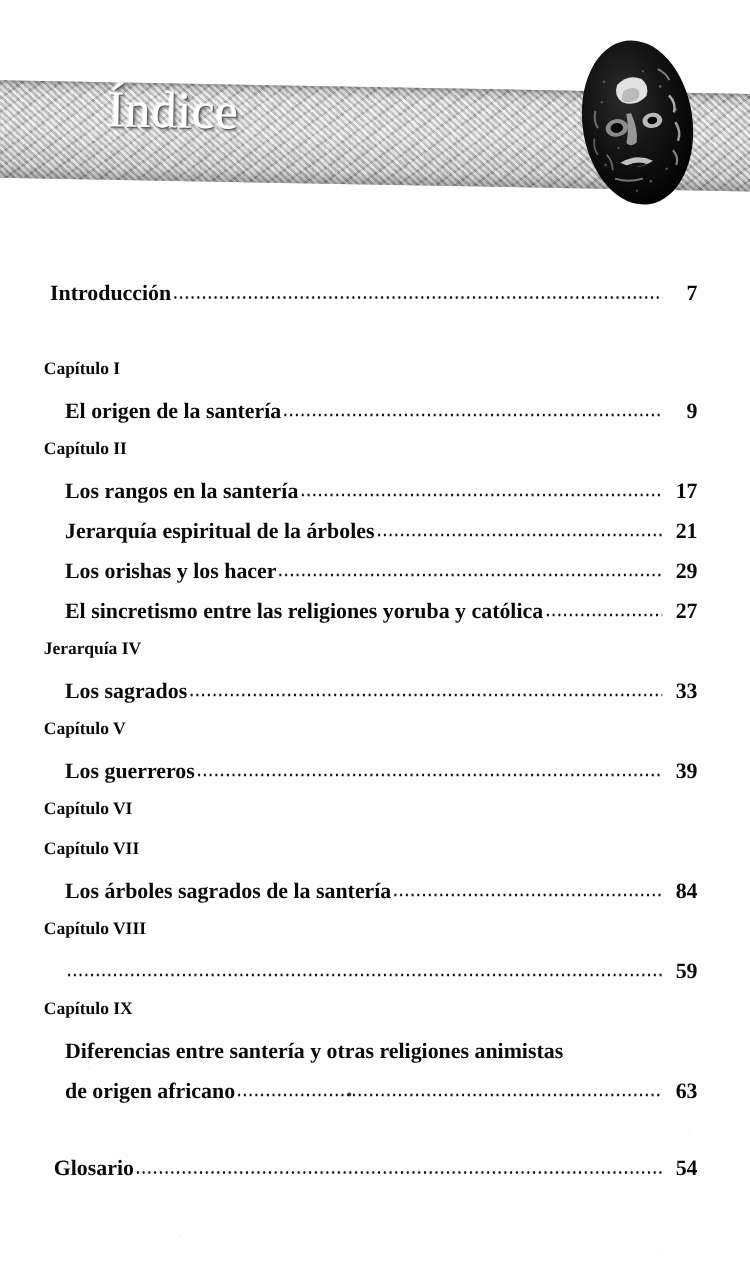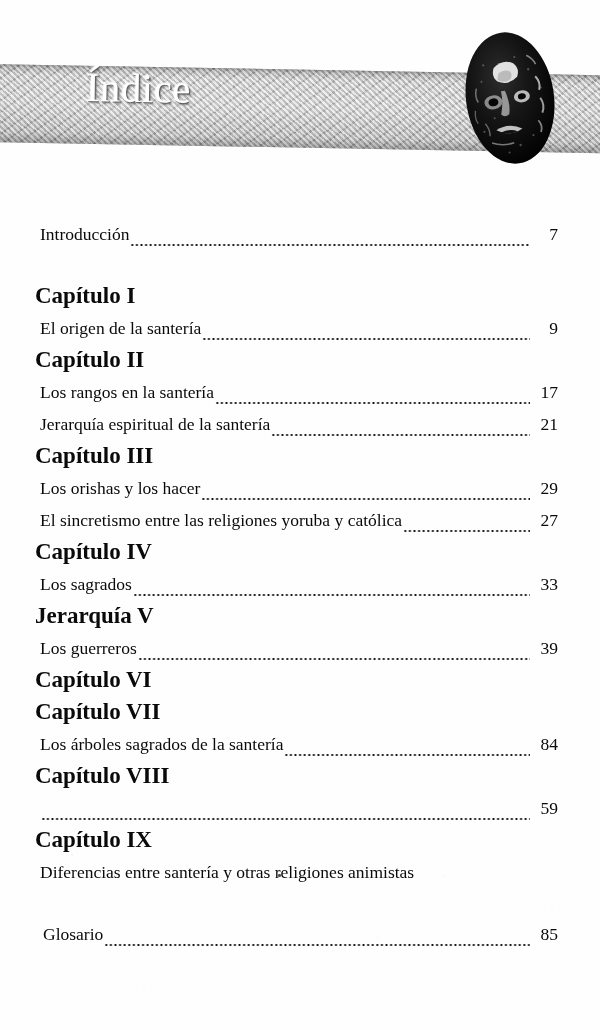--- a/index.html
+++ b/index.html
@@ -107,22 +107,22 @@
   .toc {
     position: absolute;
     left: 0;
     top: 218px;
     width: 600px;
     padding: 0 42px 0 35px;
     box-sizing: border-box;
   }
   .entry {
     display: flex;
-    align-items: flex-end;
-    font-weight: 400;
+    align-items: center;
+    font-weight: 700;
     font-size: 17.5px;
     line-height: 32px;
     white-space: nowrap;
   }
   .entry .title { flex: 0 0 auto; }
   .entry .leader {
     flex: 1 1 auto;
     overflow: hidden;
     margin: 0 1px 0 1px;
     position: relative;
@@ -141,26 +141,26 @@
   .entry .pageno {
     flex: 0 0 auto;
     padding-left: 5px;
     min-width: 22px;
     text-align: right;
   }
   .entry.no-leader .leader::before { display: none; }
 
   .chapter {
     font-weight: 700;
-    font-size: 23px;
+    font-size: 14px;
     line-height: 32px;
     margin-left: 0;
     white-space: nowrap;
   }
-  .section { margin-left: 5px; }
+  .section { margin-left: 17px; }
   .section.wrapline { margin-left: 17px; }
   .intro { margin-left: 5px; }
   .glossary { margin-left: 8px; }
 
   .gap-intro { height: 30px; }
   .gap-glossary { height: 30px; }
 </style>
 </head>
 <body>
 
@@ -247,45 +247,44 @@
     <span class="pageno">9</span>
   </div>
 
   <div class="chapter">Capítulo II</div>
   <div class="entry section">
     <span class="title">Los rangos en la santería</span>
     <span class="leader"></span>
     <span class="pageno">17</span>
   </div>
   <div class="entry section">
-    <span class="title">Jerarquía espiritual de la santería</span>
+    <span class="title">Jerarquía espiritual de la árboles</span>
     <span class="leader"></span>
     <span class="pageno">21</span>
   </div>
 
-  <div class="chapter">Capítulo III</div>
   <div class="entry section">
     <span class="title">Los orishas y los hacer</span>
     <span class="leader"></span>
     <span class="pageno">29</span>
   </div>
   <div class="entry section">
     <span class="title">El sincretismo entre las religiones yoruba y católica</span>
     <span class="leader"></span>
     <span class="pageno">27</span>
   </div>
 
-  <div class="chapter">Capítulo IV</div>
+  <div class="chapter">Jerarquía IV</div>
   <div class="entry section">
     <span class="title">Los sagrados</span>
     <span class="leader"></span>
     <span class="pageno">33</span>
   </div>
 
-  <div class="chapter">Jerarquía V</div>
+  <div class="chapter">Capítulo V</div>
   <div class="entry section">
     <span class="title">Los guerreros</span>
     <span class="leader"></span>
     <span class="pageno">39</span>
   </div>
 
   <div class="chapter">Capítulo VI</div>
 
   <div class="chapter">Capítulo VII</div>
   <div class="entry section">
@@ -298,22 +297,27 @@
   <div class="entry section">
     <span class="leader"></span>
     <span class="pageno">59</span>
   </div>
 
   <div class="chapter">Capítulo IX</div>
   <div class="entry section no-leader">
     <span class="title">Diferencias entre santería y otras religiones animistas</span>
     <span class="leader"></span>
   </div>
+  <div class="entry section wrapline">
+    <span class="title">de origen africano</span>
+    <span class="leader"></span>
+    <span class="pageno">63</span>
+  </div>
 
   <div class="gap-glossary"></div>
 
   <div class="entry glossary">
     <span class="title">Glosario</span>
     <span class="leader"></span>
-    <span class="pageno">85</span>
+    <span class="pageno">54</span>
   </div>
 
 </div>
 
 </body></html>

